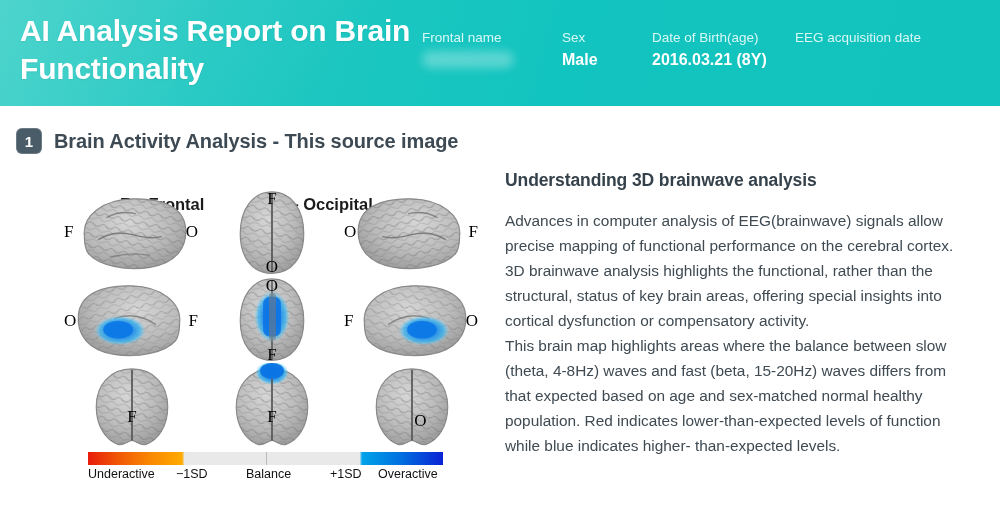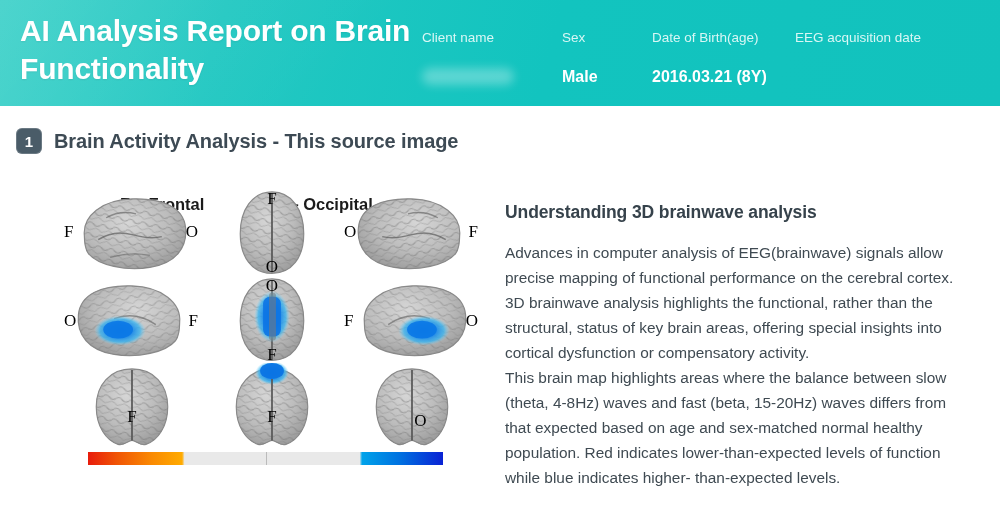--- a/index.html
+++ b/index.html
@@ -31,21 +31,21 @@
     letter-spacing: -.2px;
     text-shadow: 0 1px 2px rgba(0,0,0,.07);
   }
   .meta { position: absolute; top: 30px; display: flex; align-items: flex-start; }
   .meta-field { position: absolute; top: 0; }
   .meta-label {
     display: block; color: #d8f7f5; font-size: 13.5px; font-weight: normal;
     line-height: 1.2; white-space: nowrap;
   }
   .meta-value {
-    display: block; margin-top: 22px; color: #ffffff; font-size: 16px;
+    display: block; margin-top: 5px; color: #ffffff; font-size: 16px;
     font-weight: bold; white-space: nowrap;
   }
   .meta-value.redacted {
     width: 92px; height: 17px; border-radius: 9px;
     background: rgba(255,255,255,.30);
     filter: blur(5px);
     text-indent: -9999px; overflow: hidden;
   }
   #f-client { left: 422px; }
   #f-sex    { left: 562px; }
@@ -108,36 +108,35 @@
   #sl-m1sd  { left: 88px; }
   #sl-bal   { left: 158px; }
   #sl-p1sd  { left: 242px; }
   #sl-over  { left: 290px; }
 
   
   .text-panel { position: absolute; left: 505px; top: 170px; width: 450px; }
   .text-title {
     color: #36424b; font-size: 17.5px; font-weight: bold; letter-spacing: -.1px;
     margin-bottom: 18px;
-    margin-top: 32px;
   }
   .text-body { color: #3f4a52; font-size: 15.4px; line-height: 1.62; }
   .text-body p { margin: 0; }
 </style>
 </head>
 <body>
 
 <div class="page">
 
   <div class="header">
     <div class="header-title">AI Analysis Report on Brain Functionality</div>
 
     <div class="meta">
       <div class="meta-field" id="f-client">
-        <span class="meta-label">Client name</span>
+        <span class="meta-label">Frontal name</span>
         <span class="meta-value redacted"></span>
       </div>
       <div class="meta-field" id="f-sex">
         <span class="meta-label">Sex</span>
         <span class="meta-value">Male</span>
       </div>
       <div class="meta-field" id="f-dob">
         <span class="meta-label">Date of Birth(age)</span>
         <span class="meta-value">2016.03.21 (8Y)</span>
       </div>
@@ -296,20 +295,27 @@
           </g>
         </svg>
         <span class="orient" style="left:56%;top:56%;transform:translateX(-50%)">O</span>
       </div>
 
     </div>
   </div>
 
   <div class="scale-wrap">
     <div class="scale-bar"></div>
+    <div class="scale-labels">
+      <span class="scale-lab" id="sl-under">Underactive</span>
+      <span class="scale-lab" id="sl-m1sd">−1SD</span>
+      <span class="scale-lab" id="sl-bal">Balance</span>
+      <span class="scale-lab" id="sl-p1sd">+1SD</span>
+      <span class="scale-lab" id="sl-over">Overactive</span>
+    </div>
   </div>
 
   <div class="text-panel">
     <div class="text-title">Understanding 3D brainwave analysis</div>
     <div class="text-body">
       <p>Advances in computer analysis of EEG(brainwave) signals allow precise mapping of functional performance on the cerebral cortex. 3D brainwave analysis highlights the functional, rather than the structural, status of key brain areas, offering special insights into cortical dysfunction or compensatory activity.</p>
       <p>This brain map highlights areas where the balance between slow (theta, 4-8Hz) waves and fast (beta, 15-20Hz) waves differs from that expected based on age and sex-matched normal healthy population. Red indicates lower-than-expected levels of function while blue indicates higher- than-expected levels.</p>
     </div>
   </div>
 

